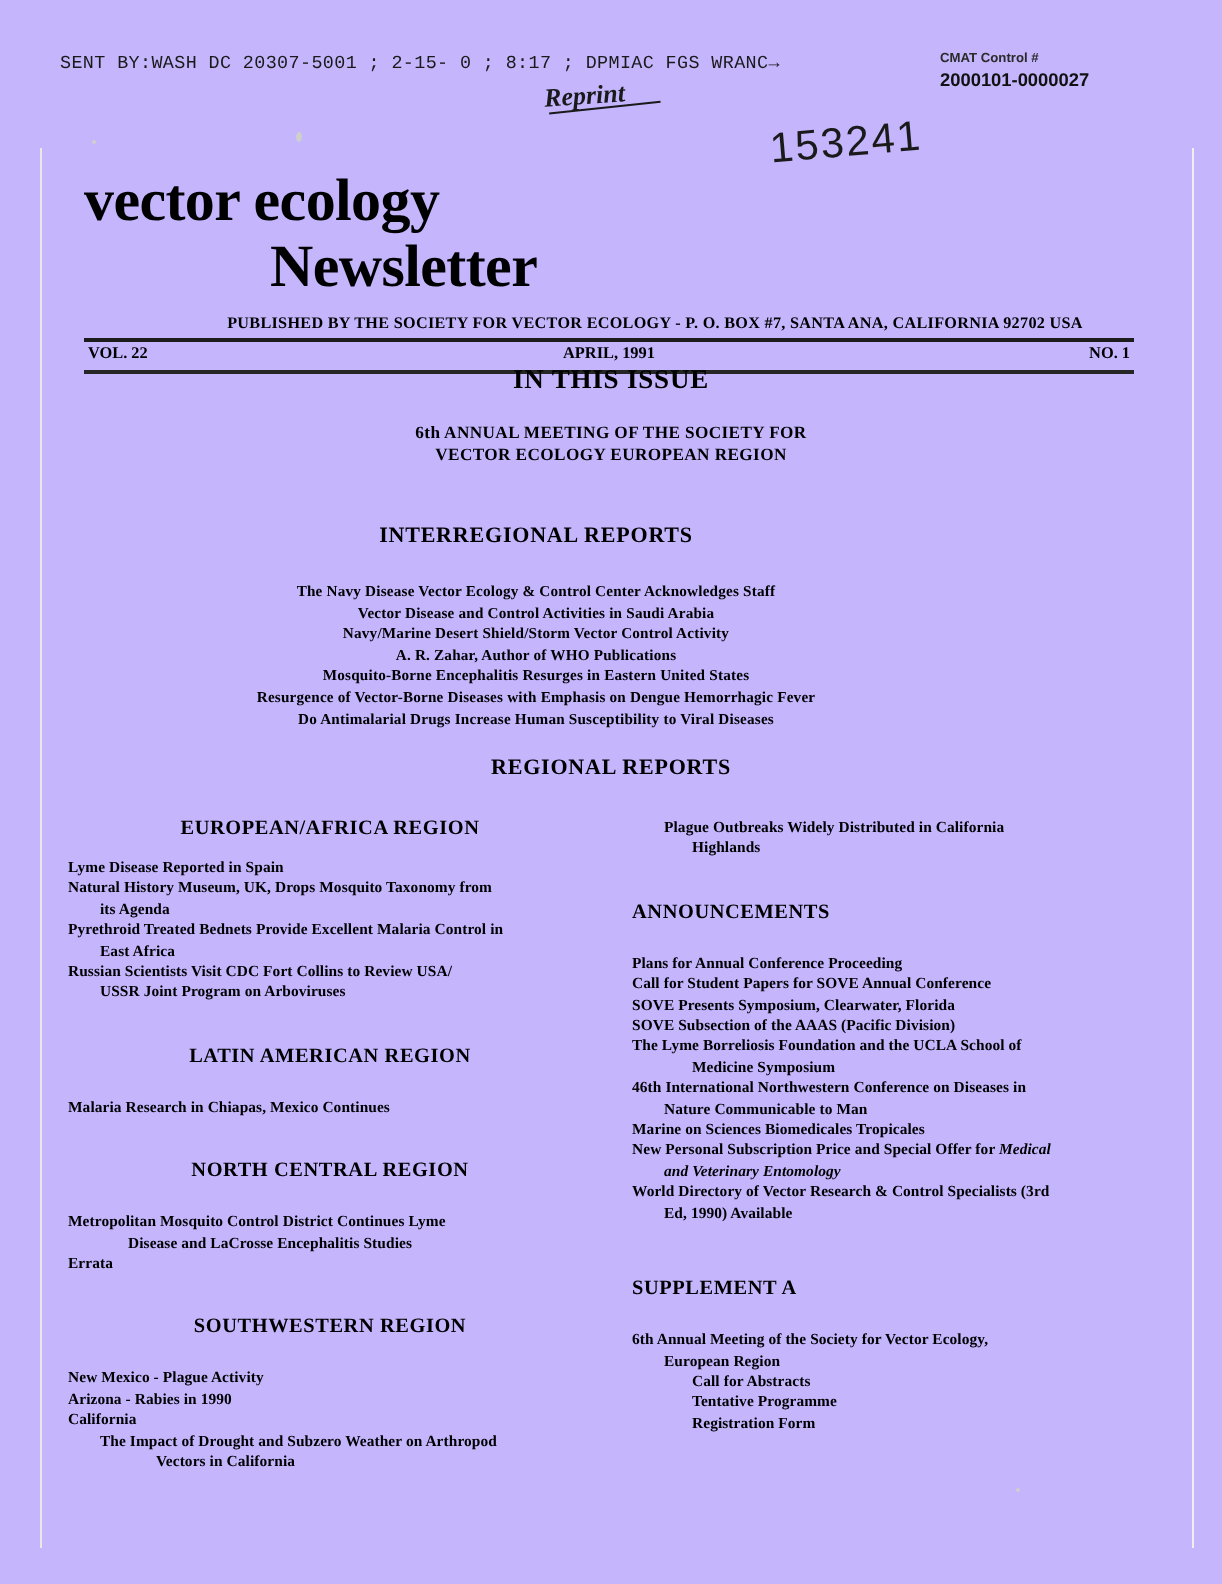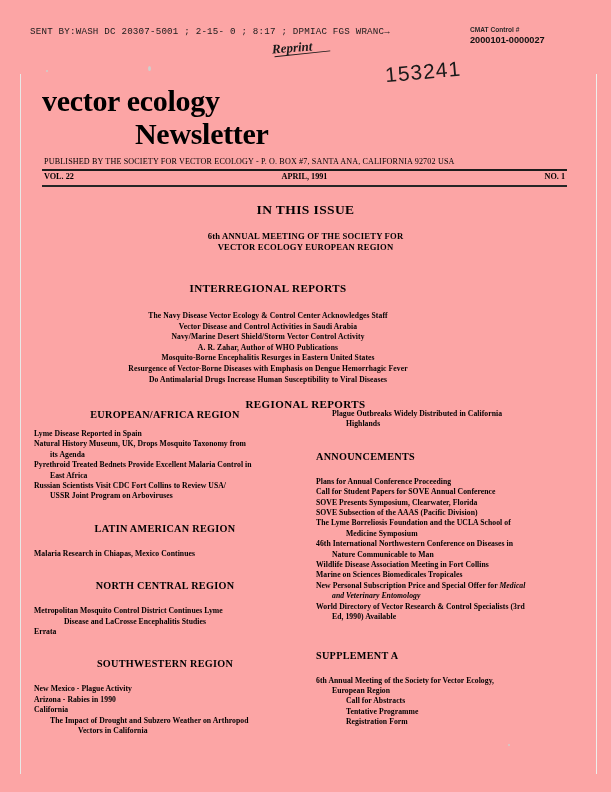--- a/index.html
+++ b/index.html
@@ -8,21 +8,21 @@
     background: #ffffff;
   }
   body {
     font-family: "Liberation Serif", serif;
     color: #000000;
   }
   #page {
     position: relative;
     width: 611px;
     height: 792px;
-    background: #fca5a5;
+    background: #c4b5fd;
     overflow: hidden;
   }
 
   
   .fax-header {
     position: absolute;
     top: 26px;
     left: 0;
     width: 611px;
     height: 60px;
@@ -131,24 +131,25 @@
     font-size: 30px;
     line-height: 1.05;
     margin-left: 135px;
     margin-top: 2px;
     letter-spacing: -0.3px;
   }
   .mast-pub {
     margin-left: 44px;
     margin-top: 7px;
     font-family: "Liberation Serif", serif;
-    font-weight: normal;
+    font-weight: bold;
     font-size: 8.1px;
     letter-spacing: 0.15px;
     white-space: nowrap;
+    text-align: center;
   }
   .mast-rule {
     margin: 3px 44px 0 42px;
     height: 2.4px;
     background: #1c1c1c;
   }
   .volbar {
     position: relative;
     margin: 1.5px 44px 0 42px;
     height: 13px;
@@ -171,21 +172,20 @@
     height: 1.6px;
     background: #262626;
   }
 
   
   .section-head {
     text-align: center;
     font-family: "Liberation Serif", serif;
     font-weight: bold;
     letter-spacing: 0.4px;
-    margin-top: 20px;
   }
   .big-head {
     font-size: 13.5px;
   }
   .mid-head {
     font-size: 11px;
   }
   .center-list {
     text-align: center;
     font-family: "Liberation Serif", serif;
@@ -382,21 +382,20 @@
     <div class="gap-lg"></div>
     <div class="announce-head">ANNOUNCEMENTS</div>
     <div class="gap-md"></div>
     <ul class="entry-list">
       <li><span>Plans for Annual Conference Proceeding</span></li>
       <li><span>Call for Student Papers for SOVE Annual Conference</span></li>
       <li><span>SOVE Presents Symposium, Clearwater, Florida</span></li>
       <li><span>SOVE Subsection of the AAAS (Pacific Division)</span></li>
       <li><span>The Lyme Borreliosis Foundation and the UCLA School of</span><span class="cont2">Medicine Symposium</span></li>
       <li><span>46th International Northwestern Conference on Diseases in</span><span class="cont">Nature Communicable to Man</span></li>
-      <li><span>Wildlife Disease Association Meeting in Fort Collins</span></li>
       <li><span>Marine on Sciences Biomedicales Tropicales</span></li>
       <li><span>New Personal Subscription Price and Special Offer for </span><span class="ital">Medical</span><span class="cont ital">and Veterinary Entomology</span></li>
       <li><span>World Directory of Vector Research &amp; Control Specialists (3rd</span><span class="cont">Ed, 1990) Available</span></li>
     </ul>
 
     <div class="gap-xl"></div>
     <div class="announce-head">SUPPLEMENT A</div>
     <div class="gap-md"></div>
     <ul class="entry-list">
       <li><span>6th Annual Meeting of the Society for Vector Ecology,</span><span class="cont">European Region</span></li>

